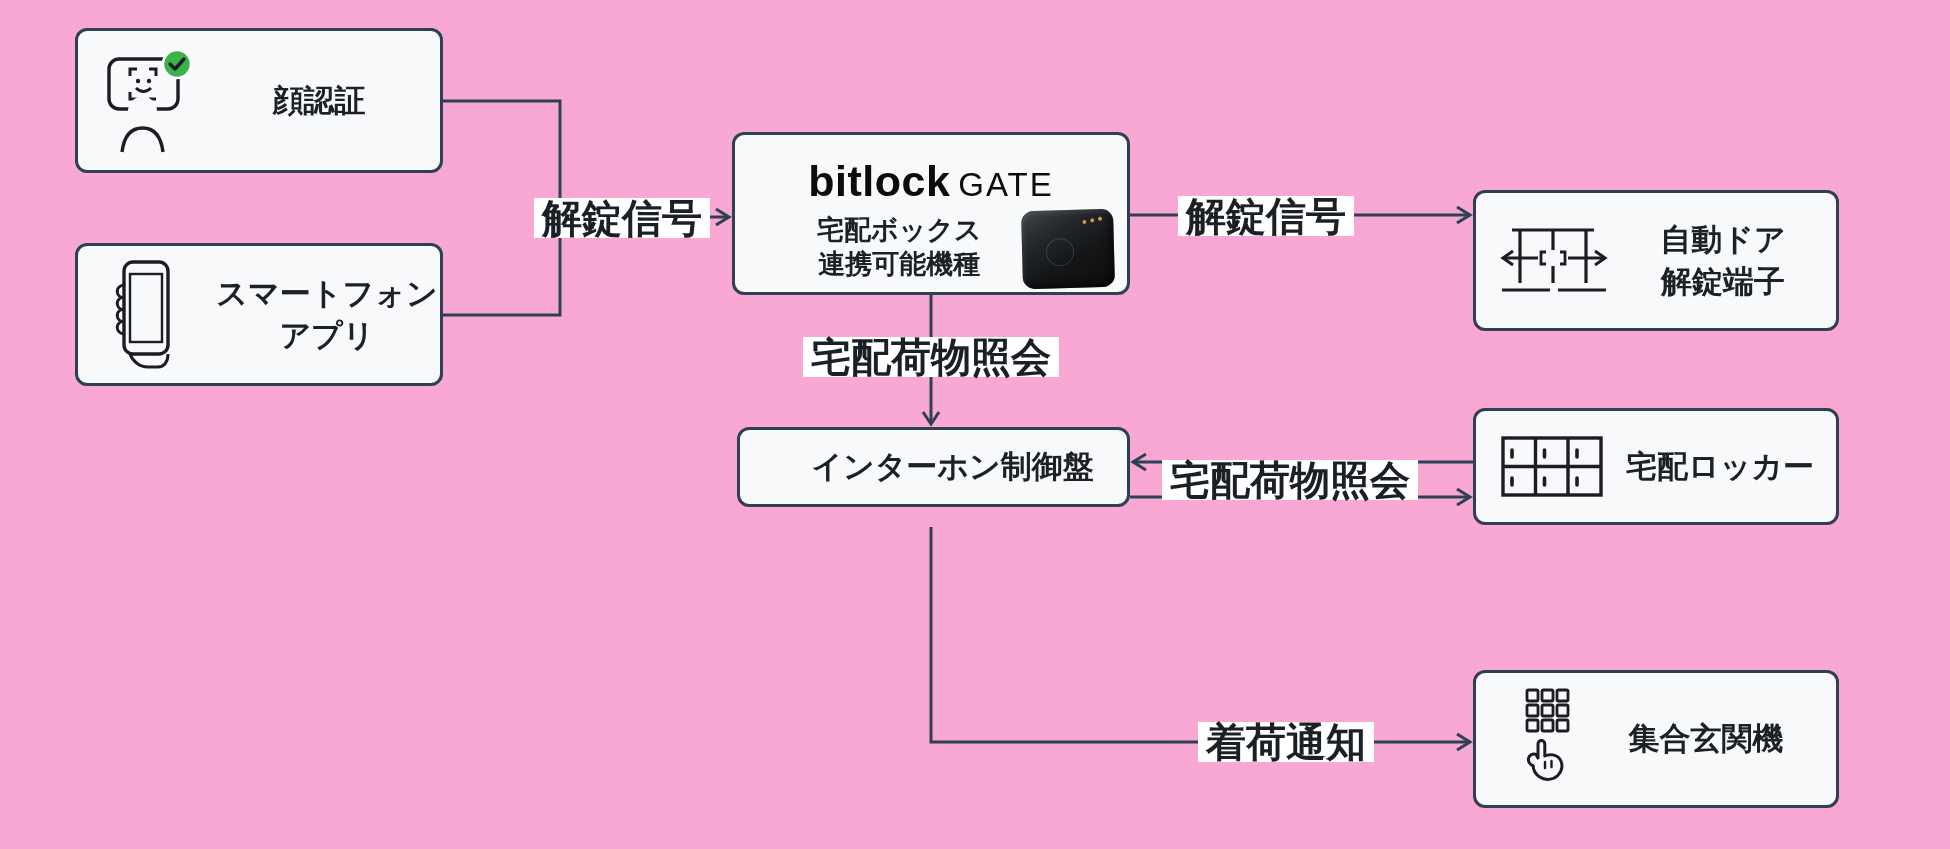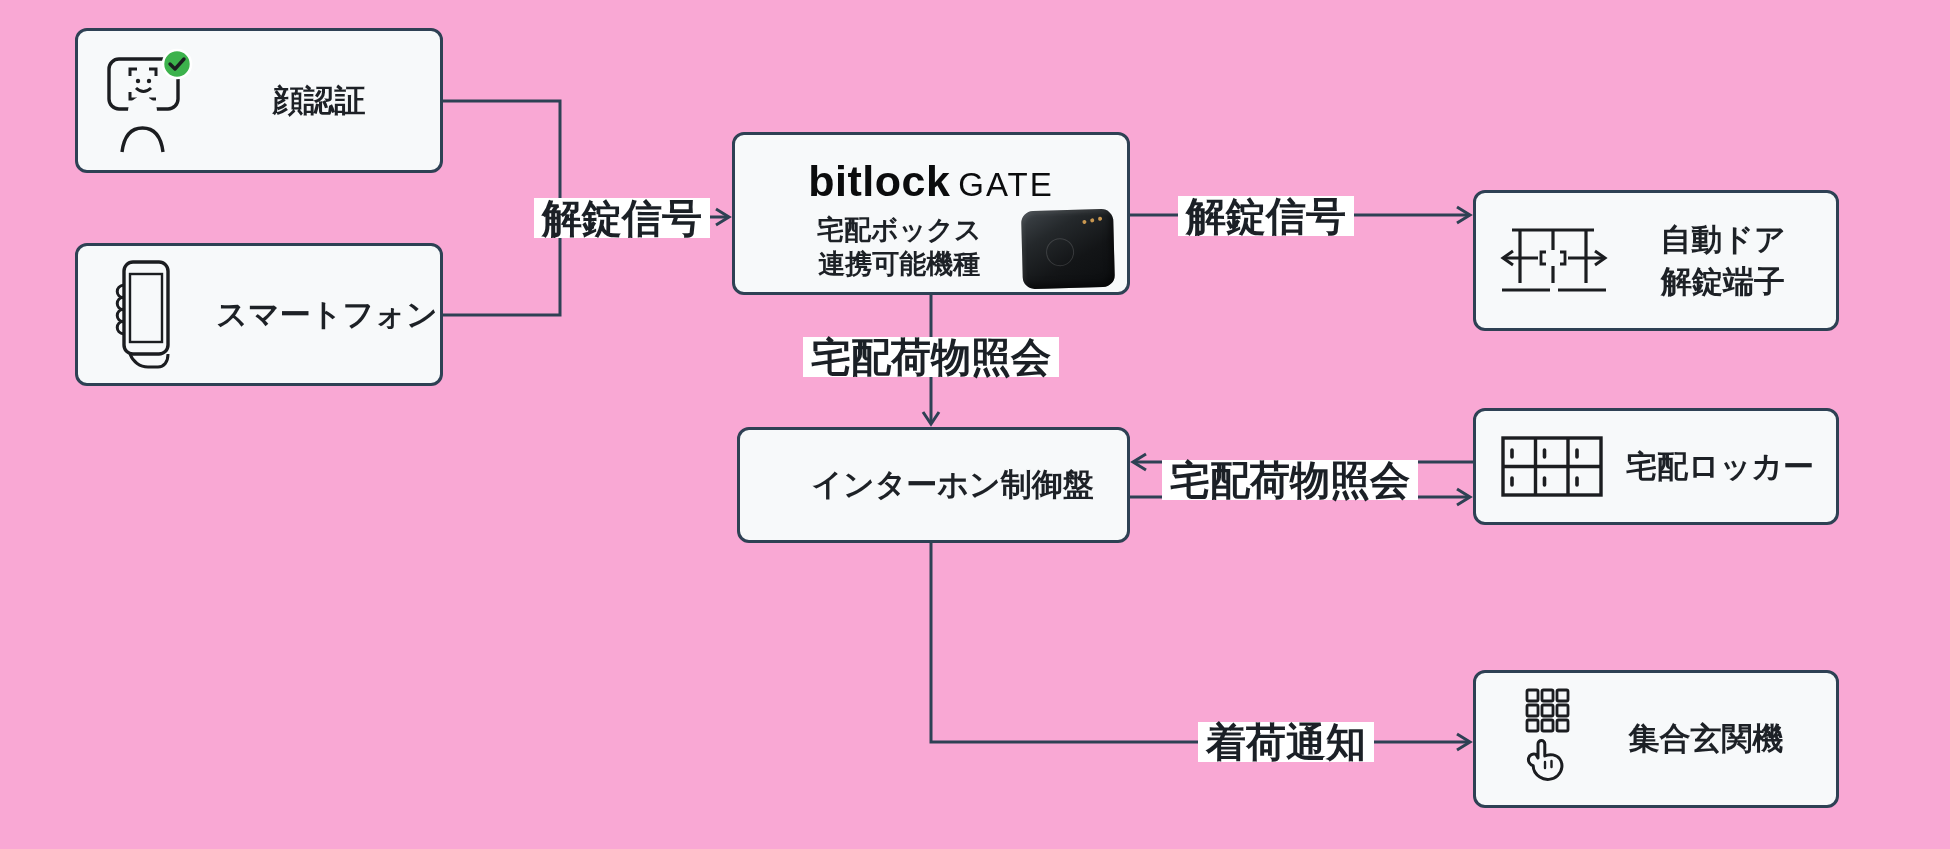--- a/index.html
+++ b/index.html
@@ -14,21 +14,21 @@
   .grow{flex:1;display:flex;justify-content:center;align-items:center;}
 
   .icon{flex:0 0 auto;}
   .icon path,.icon rect,.icon line{stroke:#1b1d20;fill:none;}
 
   
   .n-face{left:75px;top:28px;width:368px;height:145px;padding-left:28px;}
   .n-phone{left:75px;top:243px;width:368px;height:143px;padding-left:32px;gap:40px;}
   .n-gate{left:732px;top:132px;width:398px;height:163px;display:block;}
   .n-door{left:1473px;top:142px;width:366px;height:141px;padding-left:22px;margin-top:48px;}
-  .n-intercom{left:737px;top:427px;width:393px;height:116px;justify-content:center;}
+  .n-intercom{left:737px;top:427px;width:393px;height:80px;justify-content:center;}
   .n-locker{left:1473px;top:408px;width:366px;height:117px;padding-left:24px;}
   .n-entrance{left:1473px;top:670px;width:366px;height:138px;padding-left:48px;justify-content:flex-end;}
 
   
   .gate-logo{position:absolute;left:0;top:22px;width:100%;text-align:center;color:#0b0c0d;white-space:nowrap;}
   .gate-logo .logo-main{font-size:43px;font-weight:800;letter-spacing:0.5px;}
   .gate-logo .logo-suffix{font-size:33px;font-weight:500;letter-spacing:2px;margin-left:8px;}
   .gate-desc{position:absolute;left:82px;top:78px;font-size:27px;line-height:34px;font-weight:600;text-align:center;}
   .device{position:absolute;right:13px;bottom:4px;width:92px;height:78px;}
   .device-body{position:absolute;left:0;top:0;right:0;bottom:0;border-radius:12px;
@@ -90,20 +90,21 @@
   <div class="node n-phone">
     <svg class="icon" width="64" height="112" viewBox="0 0 64 112">
       <rect x="14" y="3" width="44" height="92" rx="9" stroke-width="3.4"></rect>
       <rect x="20" y="15" width="32" height="68" stroke-width="2.4"></rect>
       <path d="M14 26 c-9 1 -9 12 0 13 m0 -1 c-9 1 -9 12 0 13 m0 -1 c-9 1 -9 12 0 13 m0 -1 c-9 1 -9 12 0 13" stroke-width="3"></path>
       <path d="M20 95 c3 8 10 13 18 13 h10 c6 0 10 -5 10 -13" stroke-width="3"></path>
     </svg>
     <div class="grow">
       <div class="node-label">
         <div>スマートフォン</div>
+        <div>アプリ</div>
       </div>
     </div>
   </div>
 
   <div class="node n-gate">
     <div class="gate-logo">
       <span class="logo-main">bitlock</span><span class="logo-suffix">GATE</span>
     </div>
     <div class="gate-desc">
       <div>宅配ボックス</div>

